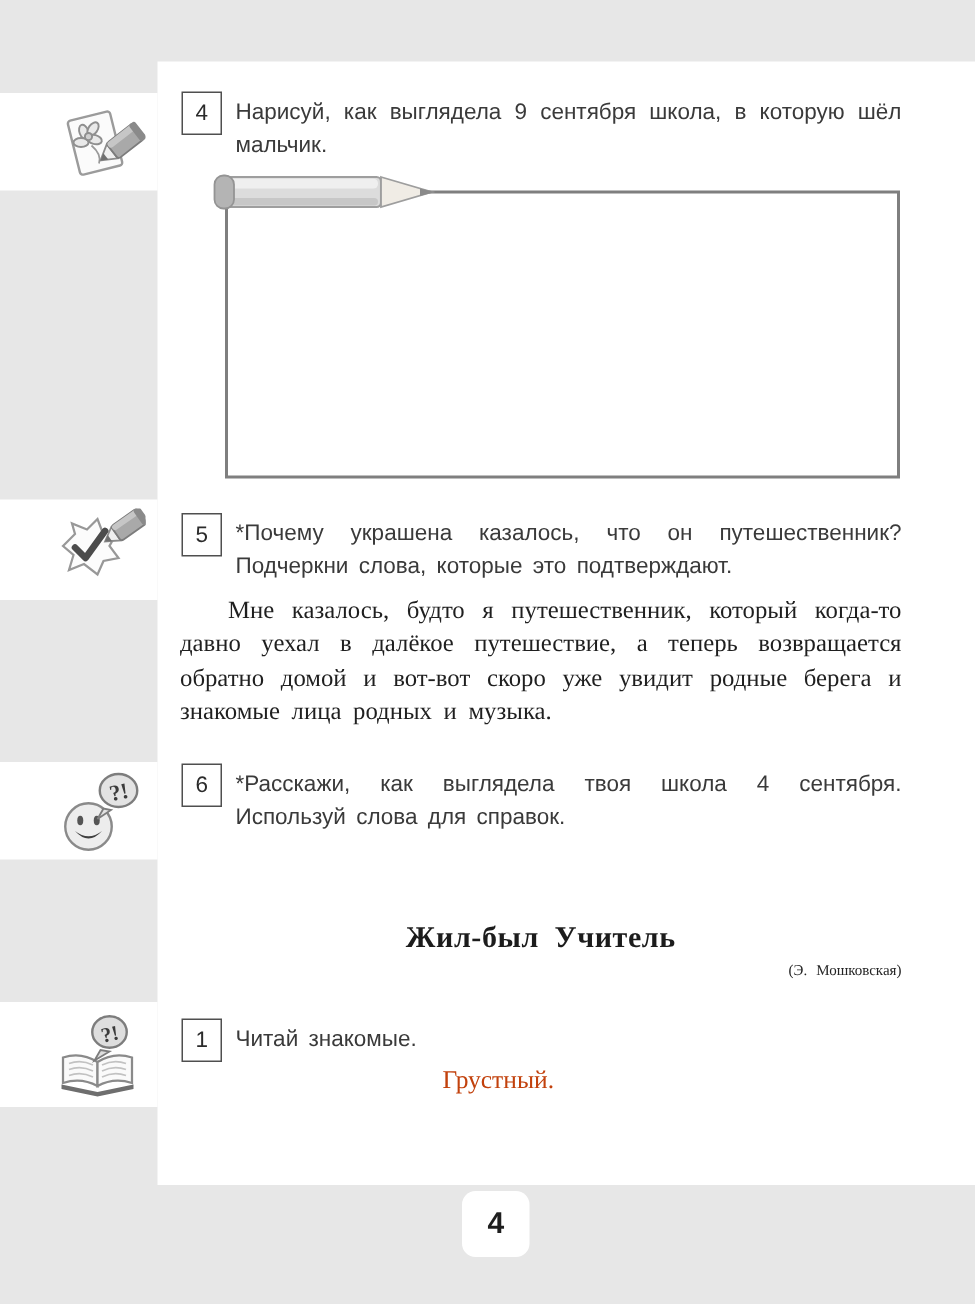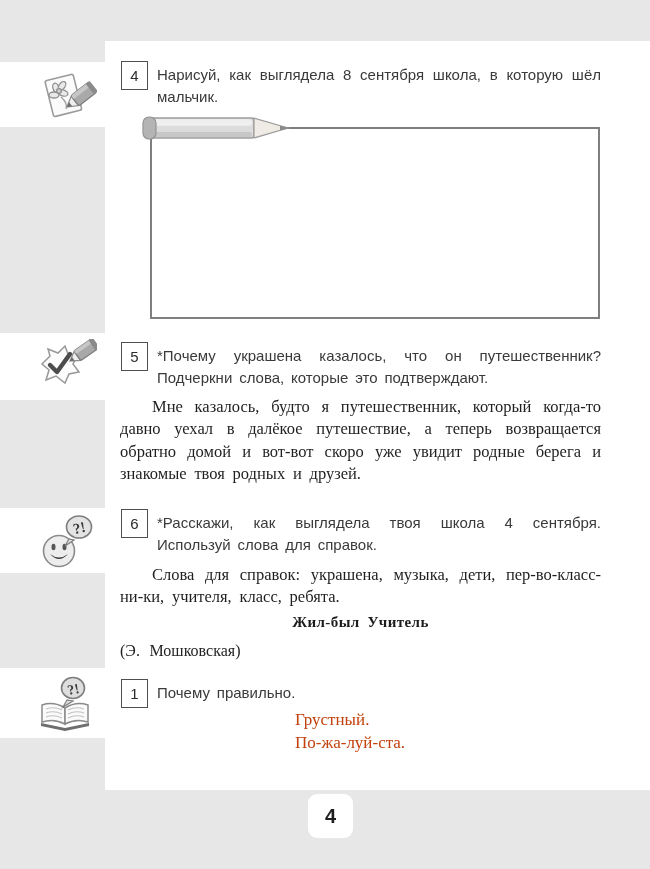--- a/index.html
+++ b/index.html
@@ -53,27 +53,27 @@
   .serif-par {
     position:absolute; left:15px; width:481px;
     font-family:"Liberation Serif","DejaVu Serif",serif;
     font-size:16.5px; line-height:22.4px; color:#1f1f1f;
     text-align:justify; word-spacing:0.22em; text-indent:32px;
   }
 
   .story-title {
     position:absolute; left:15px; top:573px; width:481px;
     font-family:"Liberation Serif","DejaVu Serif",serif;
-    font-size:15px; font-weight:700; color:#1c1c1c;
+    font-size:20px; font-weight:700; color:#1c1c1c;
     text-align:center; letter-spacing:0.4px; word-spacing:0.25em;
   }
   .story-author {
     position:absolute; left:15px; top:601px; width:481px;
     font-family:"Liberation Serif","DejaVu Serif",serif;
-    font-size:16px; color:#242424; text-align:left; word-spacing:0.35em;
+    font-size:10px; color:#242424; text-align:right; word-spacing:0.35em;
   }
 
   .reading-words {
     position:absolute; left:190px; top:668px;
     font-family:"Liberation Serif","DejaVu Serif",serif;
     font-size:17px; line-height:22.5px; color:#c2410c;
   }
   .reading-words div { white-space:nowrap; }
 
   
@@ -152,59 +152,57 @@
       <polygon points="32,26 28,33 38,27" fill="#dedede" stroke="#7d7d7d" stroke-width="1.2"></polygon>
       <ellipse cx="38" cy="14" rx="11.5" ry="10.5" fill="#dedede" stroke="#7d7d7d" stroke-width="1.6"></ellipse>
       <text x="38" y="20" text-anchor="middle" font-size="14" font-weight="bold" font-family="Liberation Serif, serif" fill="#3b3b3b" transform="rotate(-12 38 14)">?!</text>
     </svg>
   </div>
 
   <div class="content-panel">
 
     <div class="task-row" style="left:16px; top:23px;">
       <span class="task-num">4</span>
-      <p class="task-text">Нарисуй, как выглядела 8 сентября школа, в которую шёл мальчик.</p>
+      <p class="task-text">Нарисуй, как выглядела 9 сентября школа, в которую шёл мальчик.</p>
     </div>
 
     <div class="drawing-box">
       <svg class="pencil-horizontal" viewBox="0 0 160 30">
         <rect x="6" y="5" width="108" height="20" rx="3" fill="#dcdcdc" stroke="#9e9e9e" stroke-width="1.4"></rect>
         <rect x="8" y="6.2" width="104" height="6.5" rx="3" fill="#efefef"></rect>
         <rect x="8" y="19" width="104" height="5" rx="2.5" fill="#c7c7c7"></rect>
         <rect x="3" y="4" width="13" height="22" rx="6" fill="#b4b4b4" stroke="#949494" stroke-width="1.2"></rect>
         <polygon points="114,5 148,15 114,25" fill="#f0ece5" stroke="#9e9e9e" stroke-width="1.2"></polygon>
         <polygon points="140,12.7 150,15 140,17.6" fill="#8a8a8a"></polygon>
       </svg>
     </div>
 
     <div class="task-row" style="left:16px; top:304px;">
       <span class="task-num">5</span>
       <p class="task-text">*Почему украшена казалось, что он путешественник? Подчеркни слова, которые это подтверждают.</p>
     </div>
 
-    <p class="serif-par" style="top:355px;">Мне казалось, будто я путешественник, который когда-то давно уехал в далёкое путешествие, а теперь возвращается обратно домой и вот-вот скоро уже увидит родные берега и знакомые твоя родных и друзей.</p>
+    <p class="serif-par" style="top:355px;">Мне казалось, будто я путешественник, который когда-то давно уехал в далёкое путешествие, а теперь возвращается обратно домой и вот-вот скоро уже увидит родные берега и знакомые лица родных и музыка.</p>
 
     <div class="task-row" style="left:16px; top:471px;">
       <span class="task-num">6</span>
       <p class="task-text">*Расскажи, как выглядела твоя школа 4 сентября. Используй слова для справок.</p>
     </div>
 
-    <p class="serif-par" style="top:523px;">Слова для справок: украшена, музыка, дети, пер-во-класс-ни-ки, учителя, класс, ребята.</p>
 
     <h1 class="story-title">Жил-был Учитель</h1>
     <div class="story-author">(Э. Мошковская)</div>
 
     <div class="task-row" style="left:16px; top:641px;">
       <span class="task-num">1</span>
-      <p class="task-text">Почему правильно.</p>
+      <p class="task-text">Читай знакомые.</p>
     </div>
 
     <div class="reading-words">
       <div>Грустный.</div>
-      <div>По-жа-луй-ста.</div>
     </div>
 
   </div>
 
   <div class="page-number">
     <span>4</span>
   </div>
 
 </div>
 

